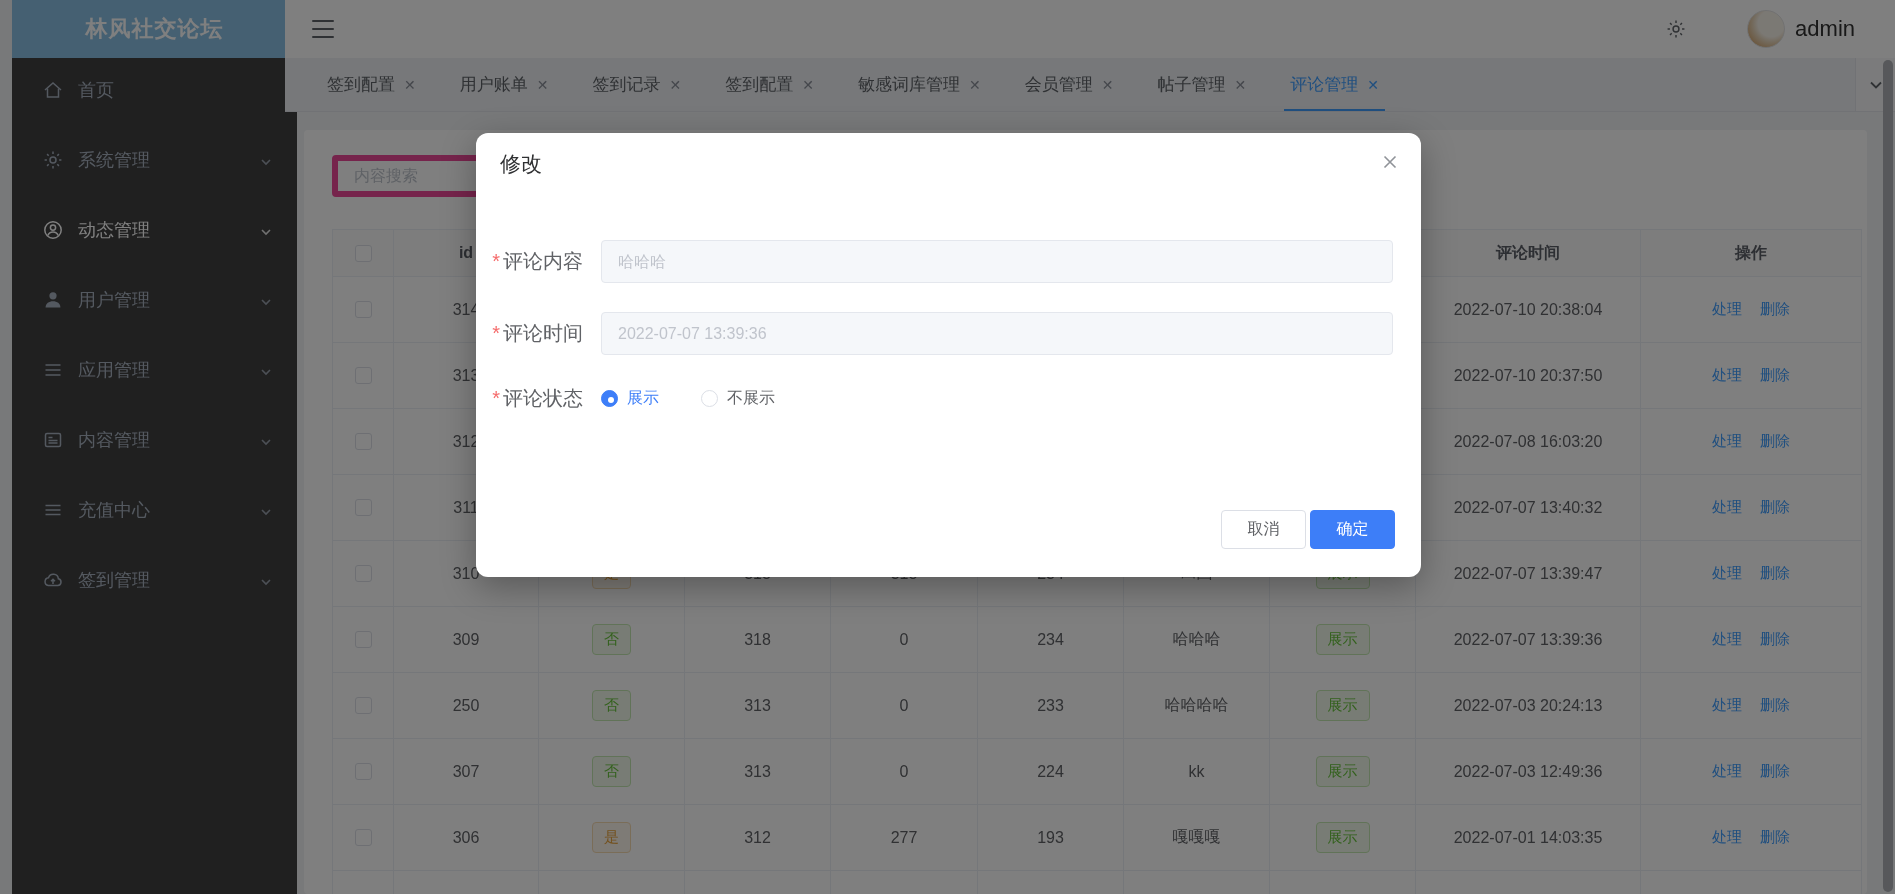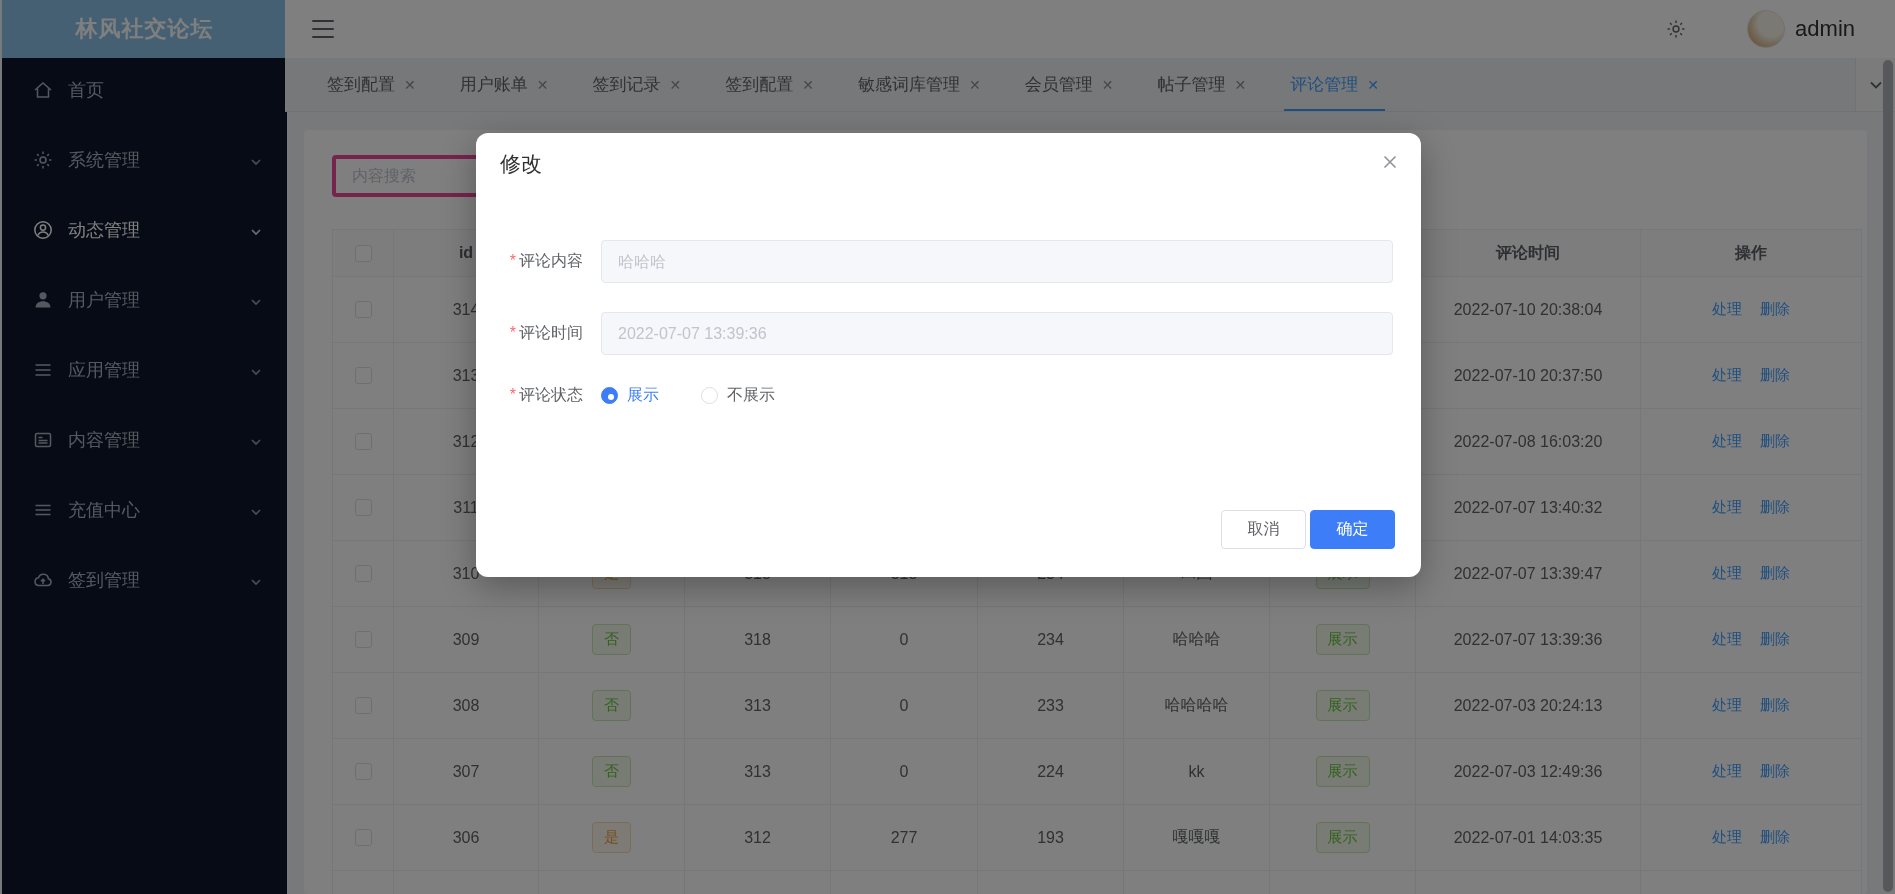--- a/index.html
+++ b/index.html
@@ -1,21 +1,21 @@
 <!DOCTYPE html>
 <html><head>
 <meta charset="utf-8">
 <style>
   * { margin:0; padding:0; box-sizing:border-box; }
   html,body { width:1895px; height:894px; overflow:hidden; }
   body { font-family:"Liberation Sans","DejaVu Sans",sans-serif; background:#F0F2F5; }
   .stage { position:relative; width:1895px; height:894px; overflow:hidden; }
 
   
-  .sidebar { position:absolute; left:2px; top:0; width:285px; height:894px; background:#0f172a; z-index:1; }
+  .sidebar { position:absolute; left:12px; top:0; width:285px; height:894px; background:#404040; z-index:1; }
   .logo { height:58px; background:#8AC0E4; color:#FFFFFF; font-size:22px; font-weight:bold;
           display:flex; align-items:center; justify-content:center; letter-spacing:1px; }
   .menu { padding-top:4px; }
   .menu-item { height:56px; margin-bottom:14px; display:flex; align-items:center; padding:0 24px 0 30px;
                color:#A9B3C1; font-size:18px; cursor:pointer; }
   .menu-item .mi-icon { width:22px; height:22px; margin-right:14px; flex:none; display:flex; align-items:center; }
   .menu-item .mi-icon svg { width:22px; height:22px; }
   .menu-item .mi-label { flex:1; }
   .menu-item .mi-chevron { width:14px; height:14px; opacity:.85; }
   .menu-item.active { color:#FFFFFF; }
@@ -43,21 +43,21 @@
   .tab.active .tab-close { color:#409EFF; }
   .tab.active::after { content:""; position:absolute; left:16px; right:16px; bottom:0; height:2px; background:#409EFF; }
   .tab-overflow { position:absolute; right:0; top:0; width:40px; height:53px; background:#F6F7F9;
                   border-left:1px solid #E2E5EA; display:flex; align-items:center; justify-content:center;
                   color:#5F6368; cursor:pointer; }
   .tab-overflow svg { width:16px; height:16px; }
 
   
   .card { position:absolute; left:304px; top:130px; width:1563px; height:764px; background:#FFFFFF;
           border-radius:4px; z-index:1; overflow:hidden; }
-  .search-input { position:absolute; left:28px; top:25px; width:245px; height:42px; border:4px solid #ec4899;
+  .search-input { position:absolute; left:28px; top:25px; width:245px; height:42px; border:6px solid #ec4899;
                   border-radius:4px; font-size:16px; padding:0 16px; color:#606266; background:#fff; outline:none; }
   .search-input::placeholder { color:#BFC4CC; }
 
   table.grid { position:absolute; left:28px; top:99px; width:1529px; border-collapse:collapse; table-layout:fixed; }
   .grid th, .grid td { border:1px solid #EBEEF5; text-align:center; vertical-align:middle;
                        font-size:16px; color:#606266; overflow:hidden; }
   .grid thead th { height:47px; background:#FAFAFA; font-weight:bold; color:#5A5E66; }
   .grid tbody td { height:66px; background:#FFFFFF; }
   .cbx { width:17px; height:17px; border:1px solid #DCDFE6; border-radius:3px; background:#fff; margin:0 auto; cursor:pointer; }
   .tag { display:inline-block; padding:5px 11px; border-radius:4px; font-size:15px; line-height:1.25; border:1px solid transparent; }
@@ -70,21 +70,21 @@
   .scroll-thumb { width:10px; height:100%; border-radius:5px; background:#AEB1B6; }
 
   
   .mask { position:absolute; inset:0; background:rgba(0,0,0,0.5); z-index:50; }
   .modal { position:absolute; left:476px; top:133px; width:945px; height:444px; background:#FFFFFF;
            border-radius:12px; z-index:60; box-shadow:0 10px 35px rgba(0,0,0,.3); }
   .modal-title { position:absolute; left:24px; top:17px; font-size:21px; color:#303133; }
   .modal-close { position:absolute; right:20px; top:18px; width:22px; height:22px; color:#909399; cursor:pointer; }
   .modal-close svg { width:22px; height:22px; }
   .form-row { position:absolute; left:0; width:100%; display:flex; align-items:center; }
-  .form-label { width:107px; text-align:right; font-size:16px; color:#606266; flex:none; }
+  .form-label { width:107px; text-align:right; font-size:20px; color:#606266; flex:none; }
   .form-label .req { color:#F56C6C; margin-right:3px; }
   .form-input { margin-left:18px; width:792px; height:43px; background:#F5F7FA; border:1px solid #E4E7ED;
                 border-radius:4px; font-size:16px; padding:0 16px; color:#606266; outline:none; }
   .form-input::placeholder { color:#C0C4CC; }
   .radio-group { margin-left:18px; display:flex; align-items:center; }
   .radio { display:flex; align-items:center; margin-right:42px; cursor:pointer; }
   .radio-dot { width:17px; height:17px; border-radius:50%; border:1px solid #DCDFE6; background:#fff; flex:none; position:relative; }
   .radio.checked .radio-dot { background:#3D7EF8; border-color:#3D7EF8; }
   .radio.checked .radio-dot::after { content:""; position:absolute; left:5.5px; top:5.5px; width:6px; height:6px; border-radius:50%; background:#fff; }
   .radio-label { margin-left:9px; font-size:16px; color:#606266; }
@@ -368,21 +368,21 @@
             <td>234</td>
             <td>哈哈哈</td>
             <td><span class="tag success">展示</span></td>
             <td>2022-07-07 13:39:36</td>
             <td><a class="oplink">处理</a><a class="oplink">删除</a></td>
           </tr>
           <tr>
             <td>
               <div class="cbx"></div>
             </td>
-            <td>308</td>
+            <td>250</td>
             <td><span class="tag success">否</span></td>
             <td>313</td>
             <td>0</td>
             <td>233</td>
             <td>哈哈哈哈</td>
             <td><span class="tag success">展示</span></td>
             <td>2022-07-03 20:24:13</td>
             <td><a class="oplink">处理</a><a class="oplink">删除</a></td>
           </tr>
           <tr>

